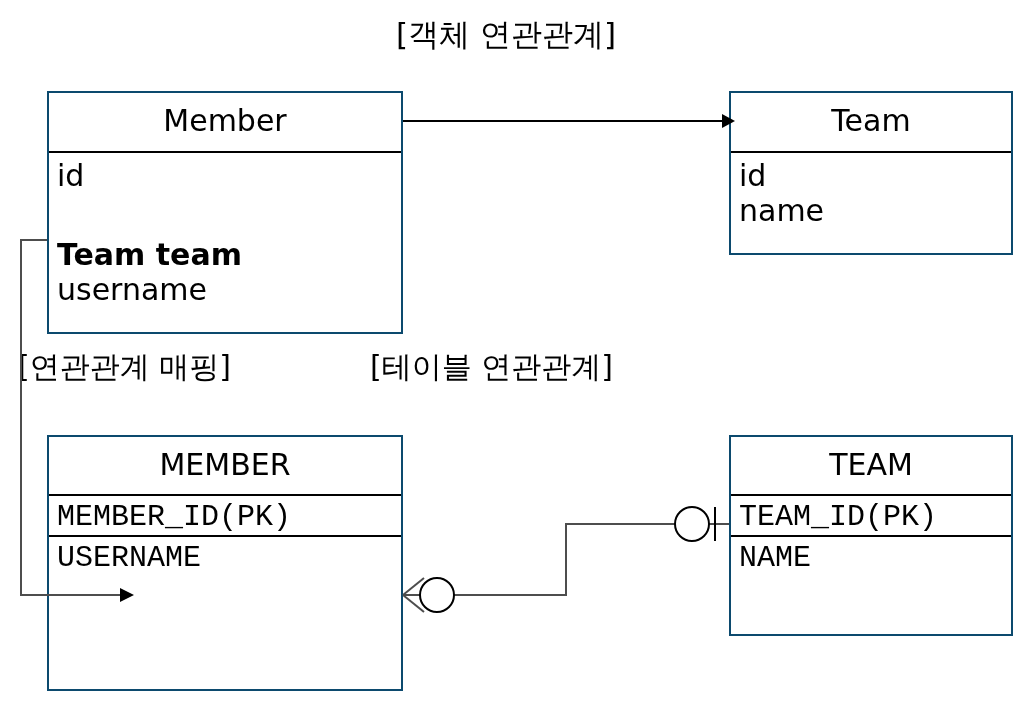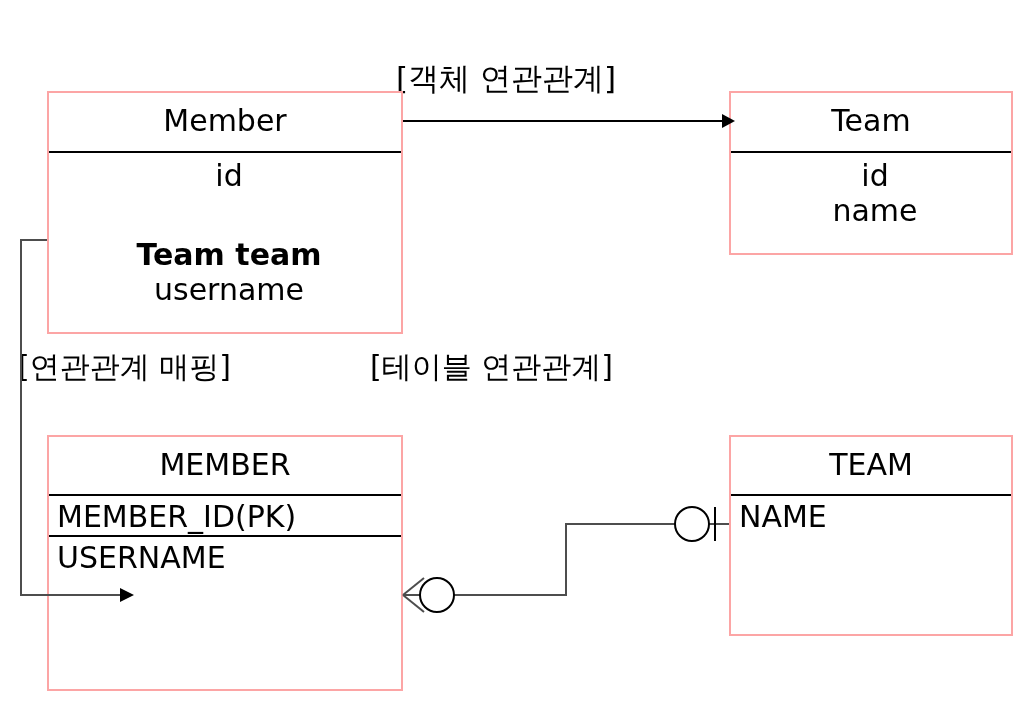--- a/index.html
+++ b/index.html
@@ -21,29 +21,29 @@
   }
 
   
   .title {
     position: absolute;
     white-space: nowrap;
     font-size: 31px;
     line-height: 1;
     color: #000;
   }
-  #diagram-title   { left: 396px; top: 19px; margin-top: 44px; }
+  #diagram-title   { left: 396px; top: 19px; }
   #label-mapping   { left: 18px;  top: 352px; font-size: 30px; }
   #label-table-rel { left: 370px; top: 352px; font-size: 30px; }
 
   
   .box {
     position: absolute;
     box-sizing: border-box;
-    border: 2px solid #fca5a5;
+    border: 2px solid #0c4a6e;
     background: #fff;
   }
   .box-header {
     box-sizing: border-box;
     border-bottom: 2px solid #000;
     text-align: center;
     white-space: nowrap;
     overflow: hidden;
   }
   .box-section {
@@ -55,25 +55,25 @@
   }
   .field {
     white-space: nowrap;
     line-height: 1.0;
   }
   .field.bold { font-weight: bold; margin-top: 44px; }
 
   
   .obj .box-header { font-size: 30px; line-height: 56px; height: 60px; }
   .obj .box-section { padding: 6px 0 0 8px; }
-  .obj .field { font-size: 30px; padding: 2px 0 3px 0; text-align: center; }
+  .obj .field { font-size: 30px; padding: 2px 0 3px 0; }
 
   
   .tbl .box-header { font-size: 30px; line-height: 55px; height: 59px; }
-  .tbl .box-section { padding: 5px 0 0 8px; }
+  .tbl .box-section { padding: 5px 0 0 8px; font-family: Liberation Mono, monospace; }
   .tbl .field { font-size: 30px; padding: 1px 0 3px 0; }
 
   
   #box-member-obj { left: 47px;  top: 91px;  width: 356px; height: 243px; }
   #box-team-obj   { left: 729px; top: 91px;  width: 284px; height: 164px; }
   #box-member-tbl { left: 47px;  top: 435px; width: 356px; height: 256px; }
   #box-team-tbl   { left: 729px; top: 435px; width: 284px; height: 201px; }
 
   
   #connectors {
@@ -139,20 +139,23 @@
       <div class="field">MEMBER_ID(PK)</div>
     </div>
     <div class="box-section">
       <div class="field">USERNAME</div>
     </div>
   </div>
 
   <div class="box tbl" id="box-team-tbl">
     <div class="box-header">TEAM</div>
     <div class="box-section">
+      <div class="field">TEAM_ID(PK)</div>
+    </div>
+    <div class="box-section">
       <div class="field">NAME</div>
     </div>
   </div>
 
   <svg id="connectors" viewBox="0 0 1018 705">
 
     <g>
       <line class="wire-dark" x1="403" y1="121" x2="722" y2="121"></line>
       <polygon class="arrow-head" points="722,114 735,121 722,128"></polygon>
     </g>

